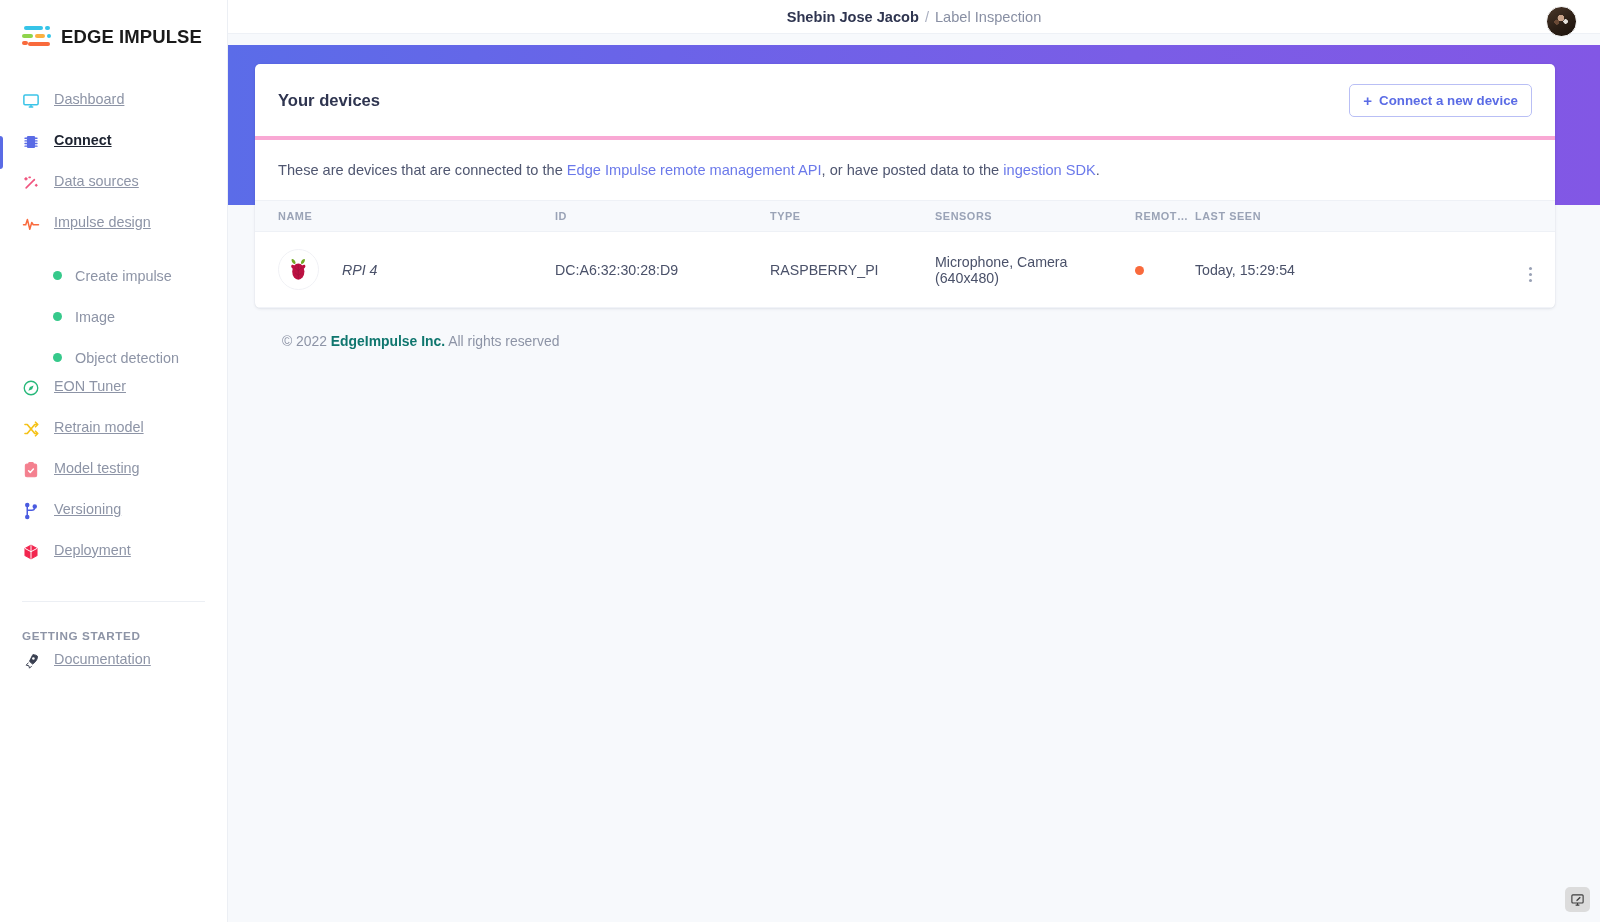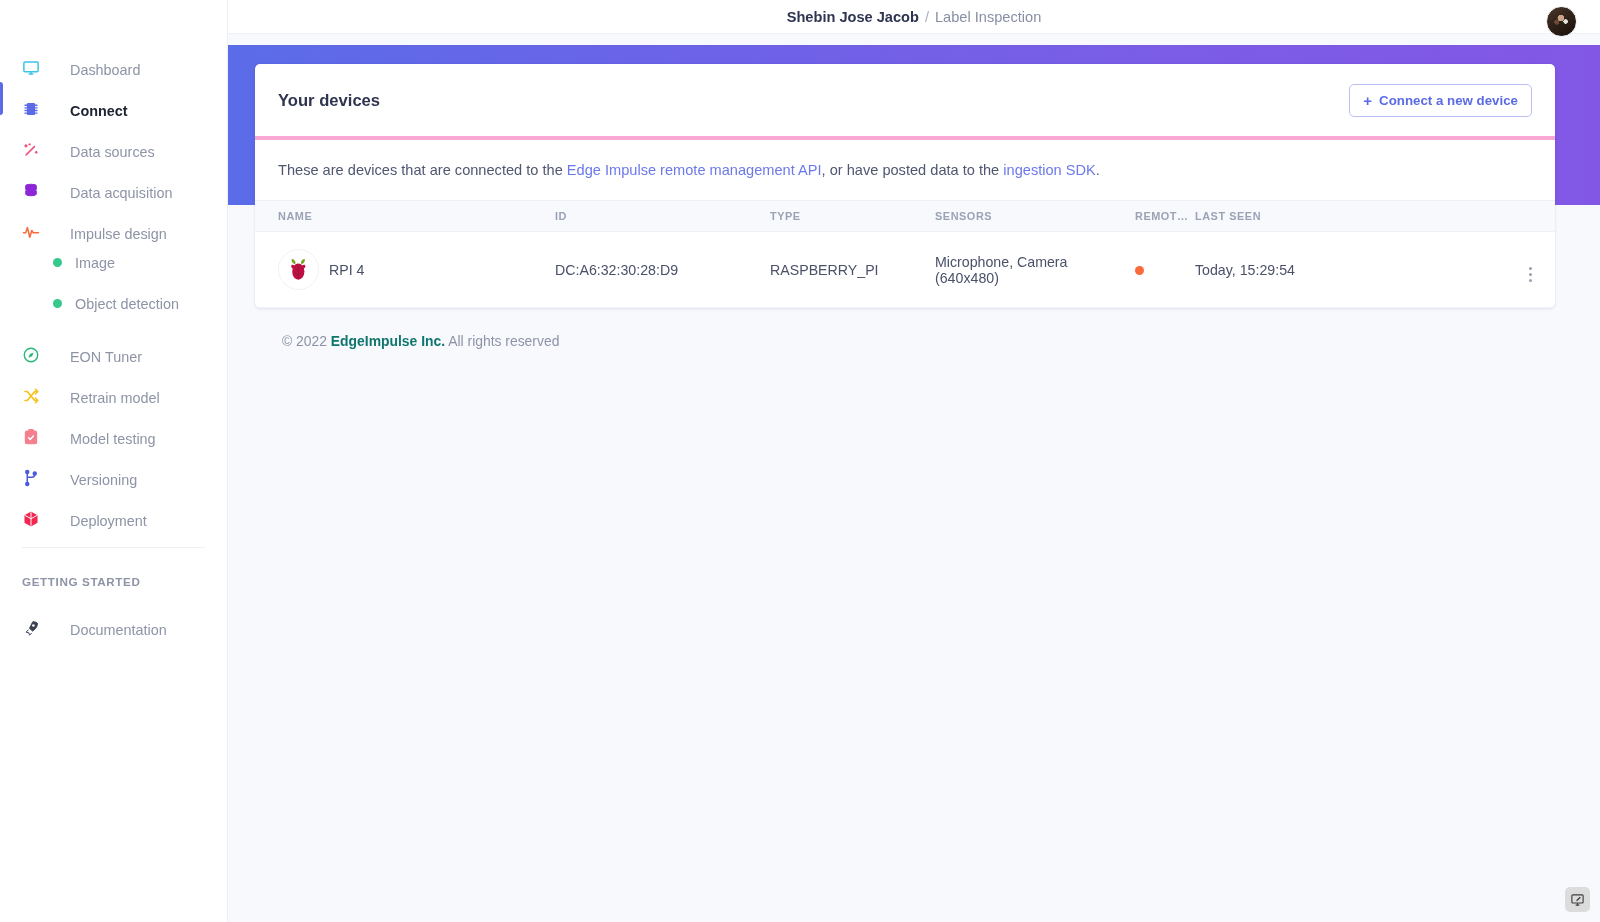--- a/index.html
+++ b/index.html
@@ -34,24 +34,24 @@
   .lb2c{ top:10px; left:25px; width:4px;  background:#36C4E8; }
   .lb3 { top:18px; left:6px;  width:22px; background:#F96A3C; }
   .lb3d{ top:17px; left:0px;  width:6px; height:6px; border-radius:50%; background:#F96A3C; }
   .logo-text {
     font-size:18.5px; font-weight:bold; letter-spacing:.1px;
     color:#1A1A1A;
   }
 
   .nav { margin-top:37px; }
   .nav-item {
-    display:flex; align-items:flex-end; gap:29px;
+    display:flex; align-items:flex-start; gap:13px;
     height:41px; padding-left:21px;
     position:relative; cursor:pointer;
-    font-size:14.4px; color:#8D94A6;
+    font-size:14.4px; color:#8D94A6;text-decoration:underline;
   }
   .nav-item.active { color:#1D2330; font-weight:600; }
   .nav-item.active::before {
     content:""; position:absolute; left:0; top:4px;
     width:3px; height:33px; background:#5A6BE5; border-radius:0 3px 3px 0;
   }
   .nav-ico { width:20px; height:20px; flex:none; display:flex; align-items:center; justify-content:center; }
   .nav-sub {
     display:flex; align-items:center; gap:13px;
     height:41px; padding-left:53px; cursor:pointer;
@@ -134,21 +134,21 @@
     vertical-align:middle;
   }
   .c-name { padding-left:23px; width:300px; }
   .c-id   { width:215px; }
   .c-type { width:165px; }
   .c-sens { width:200px; }
   .c-rem  { width:60px; }
   .c-seen { width:230px; }
   .c-menu { text-align:right; padding-right:23px; }
 
-  .namecell { display:flex; align-items:center; gap:10px; }
+  .namecell { display:flex; align-items:center; gap:23px;font-style:italic; }
   .pi-badge {
     width:41px; height:41px; border-radius:50%;
     background:#FFFFFF; border:1px solid #F0F1F5;
     display:flex; align-items:center; justify-content:center; flex:none;
   }
   .dot-red { display:inline-block; width:9px; height:9px; border-radius:50%; background:#F96A3C; }
   .kebab { display:inline-flex; flex-direction:column; gap:3px; cursor:pointer; }
   .kebab i { width:3px; height:3px; border-radius:50%; background:#99A1B5; display:block; }
 
   .footer {
@@ -164,20 +164,32 @@
     cursor:pointer;
   }
 </style>
 </head>
 <body>
 
 <div class="app">
 
   <aside class="sidebar">
 
+    <div class="logo-row">
+      <span class="logo-mark">
+        <i class="lb1"></i>
+          <i class="lb1b"></i>
+        <i class="lb2"></i>
+          <i class="lb2b"></i>
+          <i class="lb2c"></i>
+        <i class="lb3"></i>
+          <i class="lb3d"></i>
+      </span>
+      <span class="logo-text">EDGE IMPULSE</span>
+    </div>
 
     <nav class="nav">
 
       <div class="nav-item">
         <span class="nav-ico">
           <svg width="18" height="18" viewBox="0 0 24 24" fill="none" stroke="#3BC4E8" stroke-width="2">
             <rect x="2.5" y="4" width="19" height="13" rx="1.6"></rect>
               <path d="M9 20h6M12 17v3"></path>
           </svg>
         </span>
@@ -199,40 +211,34 @@
           <svg width="18" height="18" viewBox="0 0 24 24" fill="none" stroke="#F0547E" stroke-width="2.1" stroke-linecap="round">
             <path d="M5.5 18.5L16.5 7.5"></path>
               <path d="M4 6.5h2.6M5.3 5.2v2.6"></path>
               <path d="M18 15h2M19 14v2"></path>
               <path d="M9.5 4.5h1.4"></path>
           </svg>
         </span>
         <span>Data sources</span>
       </div>
 
-      <div class="nav-item">
-        <span class="nav-ico">
-          <svg width="18" height="18" viewBox="0 0 24 24" fill="#8C26D8" stroke="#8C26D8" stroke-width="1.4">
-            <ellipse cx="12" cy="5.5" rx="7" ry="2.6"></ellipse>
-            <path d="M5 5.5v4c0 1.45 3.13 2.6 7 2.6s7-1.15 7-2.6v-4"></path>
-            <path d="M5 11.8v4c0 1.45 3.13 2.6 7 2.6s7-1.15 7-2.6v-4"></path>
-          </svg>
-        </span>
-        <span>Data acquisition</span>
-      </div>
 
       <div class="nav-item">
         <span class="nav-ico">
           <svg width="20" height="18" viewBox="0 0 24 24" fill="none" stroke="#F96A3C" stroke-width="2" stroke-linecap="round" stroke-linejoin="round">
             <path d="M2 13h3l2.2-7 3.2 13 2.6-9 2 3h7"></path>
           </svg>
         </span>
         <span>Impulse design</span>
       </div>
 
+      <div class="nav-sub">
+        <span class="dot-g"></span>
+        <span>Create impulse</span>
+      </div>
       <div class="nav-sub">
         <span class="dot-g"></span>
         <span>Image</span>
       </div>
       <div class="nav-sub">
         <span class="dot-g"></span>
         <span>Object detection</span>
       </div>
 
       <div class="nav-item">

